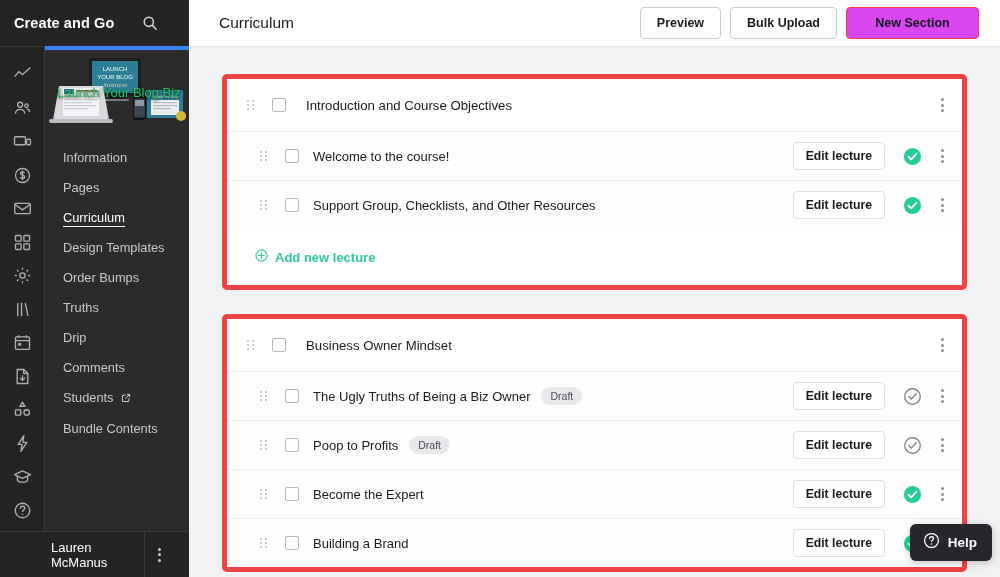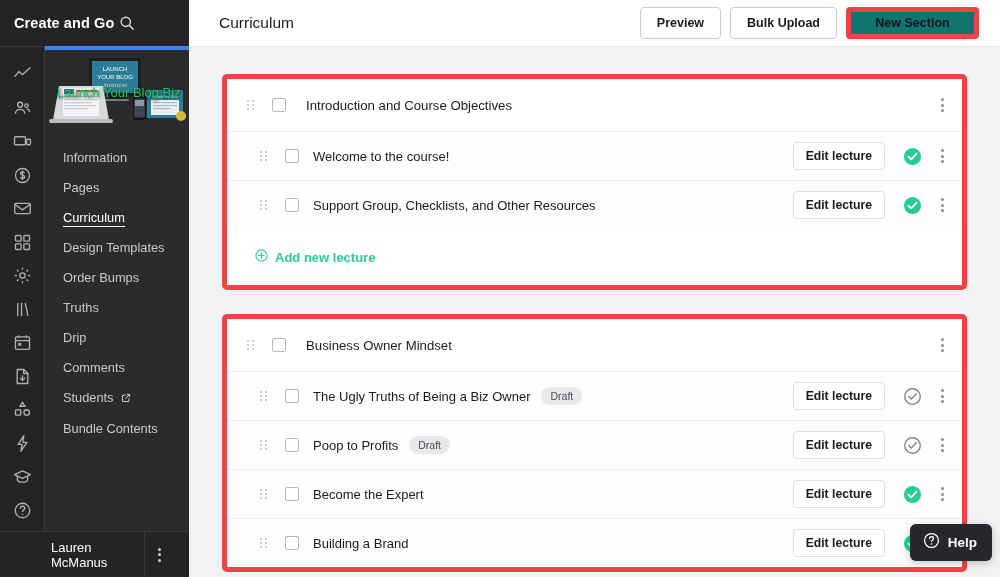--- a/index.html
+++ b/index.html
@@ -7,21 +7,21 @@
     width: 1000px; height: 577px;
     overflow: hidden;
     font-family: "Liberation Sans", sans-serif;
     background: #f1f2f4;
   }
   .app { position: relative; width: 1000px; height: 577px; display: flex; }
 
   
   .sidebar { width: 189px; height: 577px; background: #242424; position: relative; flex: 0 0 189px; }
   .brandbar {
-    height: 46px; display: flex; align-items: center; 
+    height: 46px; display: flex; align-items: center; justify-content: space-between;
     padding: 0 26px 0 14px; background: #242424;
   }
   .brand-title { color: #fff; font-size: 14.5px; font-weight: bold; letter-spacing: .1px; }
   .search-btn { width: 26px; height: 26px; display: flex; align-items: center; justify-content: center; cursor: pointer; }
   .search-btn svg { display: block; }
 
   .sidebar-body { display: flex; height: 485px; }
   .icon-rail {
     width: 45px; flex: 0 0 45px; background: #242424;
     border-right: 1px solid #3a3a3a; border-top: 1px solid #3a3a3a;
@@ -75,21 +75,21 @@
     height: 47px; background: #fff; border-bottom: 1px solid #e6e7e9;
     display: flex; align-items: center; padding: 0 21px 0 30px;
   }
   .page-title { font-size: 15.5px; color: #1b1b1b; flex: 1; }
   .btn {
     height: 32px; border-radius: 4px; font-size: 12.5px; font-weight: bold;
     display: inline-flex; align-items: center; justify-content: center;
     cursor: pointer; padding: 0 16px; white-space: nowrap;
   }
   .btn-outline { background: #fff; border: 1px solid #c9ccd1; color: #1b1b1b; }
-  .btn-primary { background: #0f766e; border: 5px solid #ef4444; color: #14121f; min-width: 133px; }
+  .btn-primary { background: #d946ef; border: 1px solid #ef4444; color: #14121f; min-width: 133px; }
   .btn + .btn { margin-left: 9px; }
 
   .content { padding: 27px 33px 0 33px; height: 530px; overflow: hidden; }
 
   .section-card {
     background: #fff; border: 5px solid #ef4444; border-radius: 5px;
     margin-bottom: 24px;
   }
   .section-head {
     height: 52px; display: flex; align-items: center; padding: 0 18px 0 20px;

